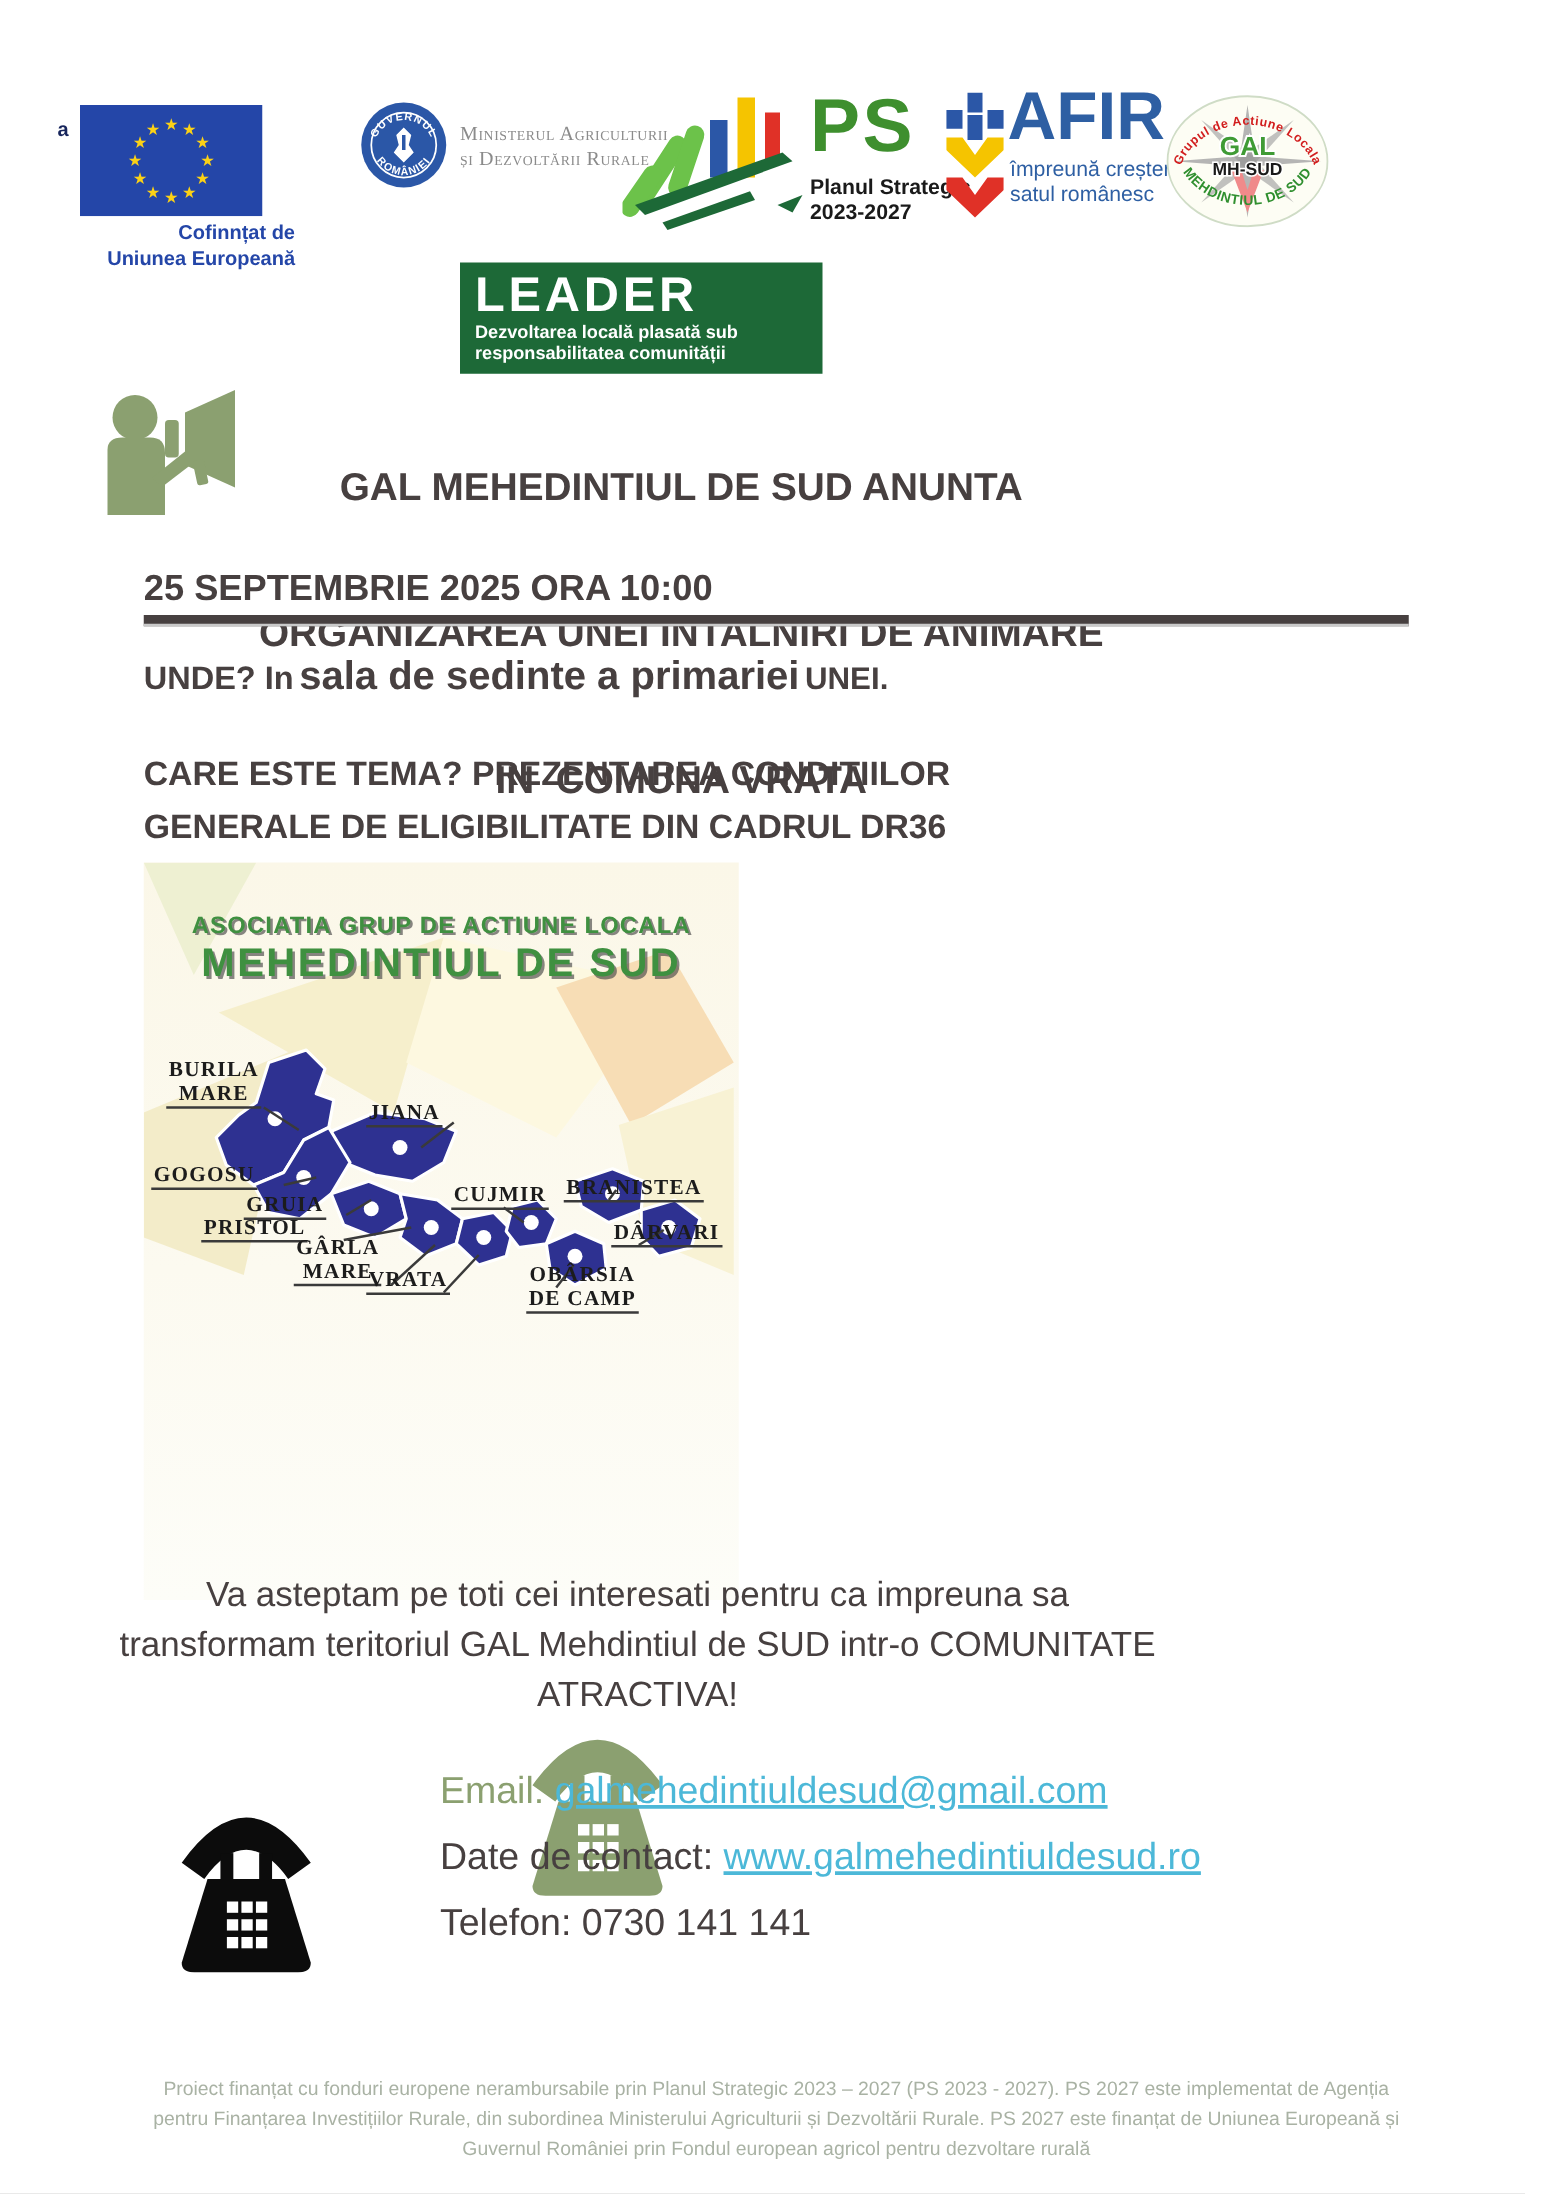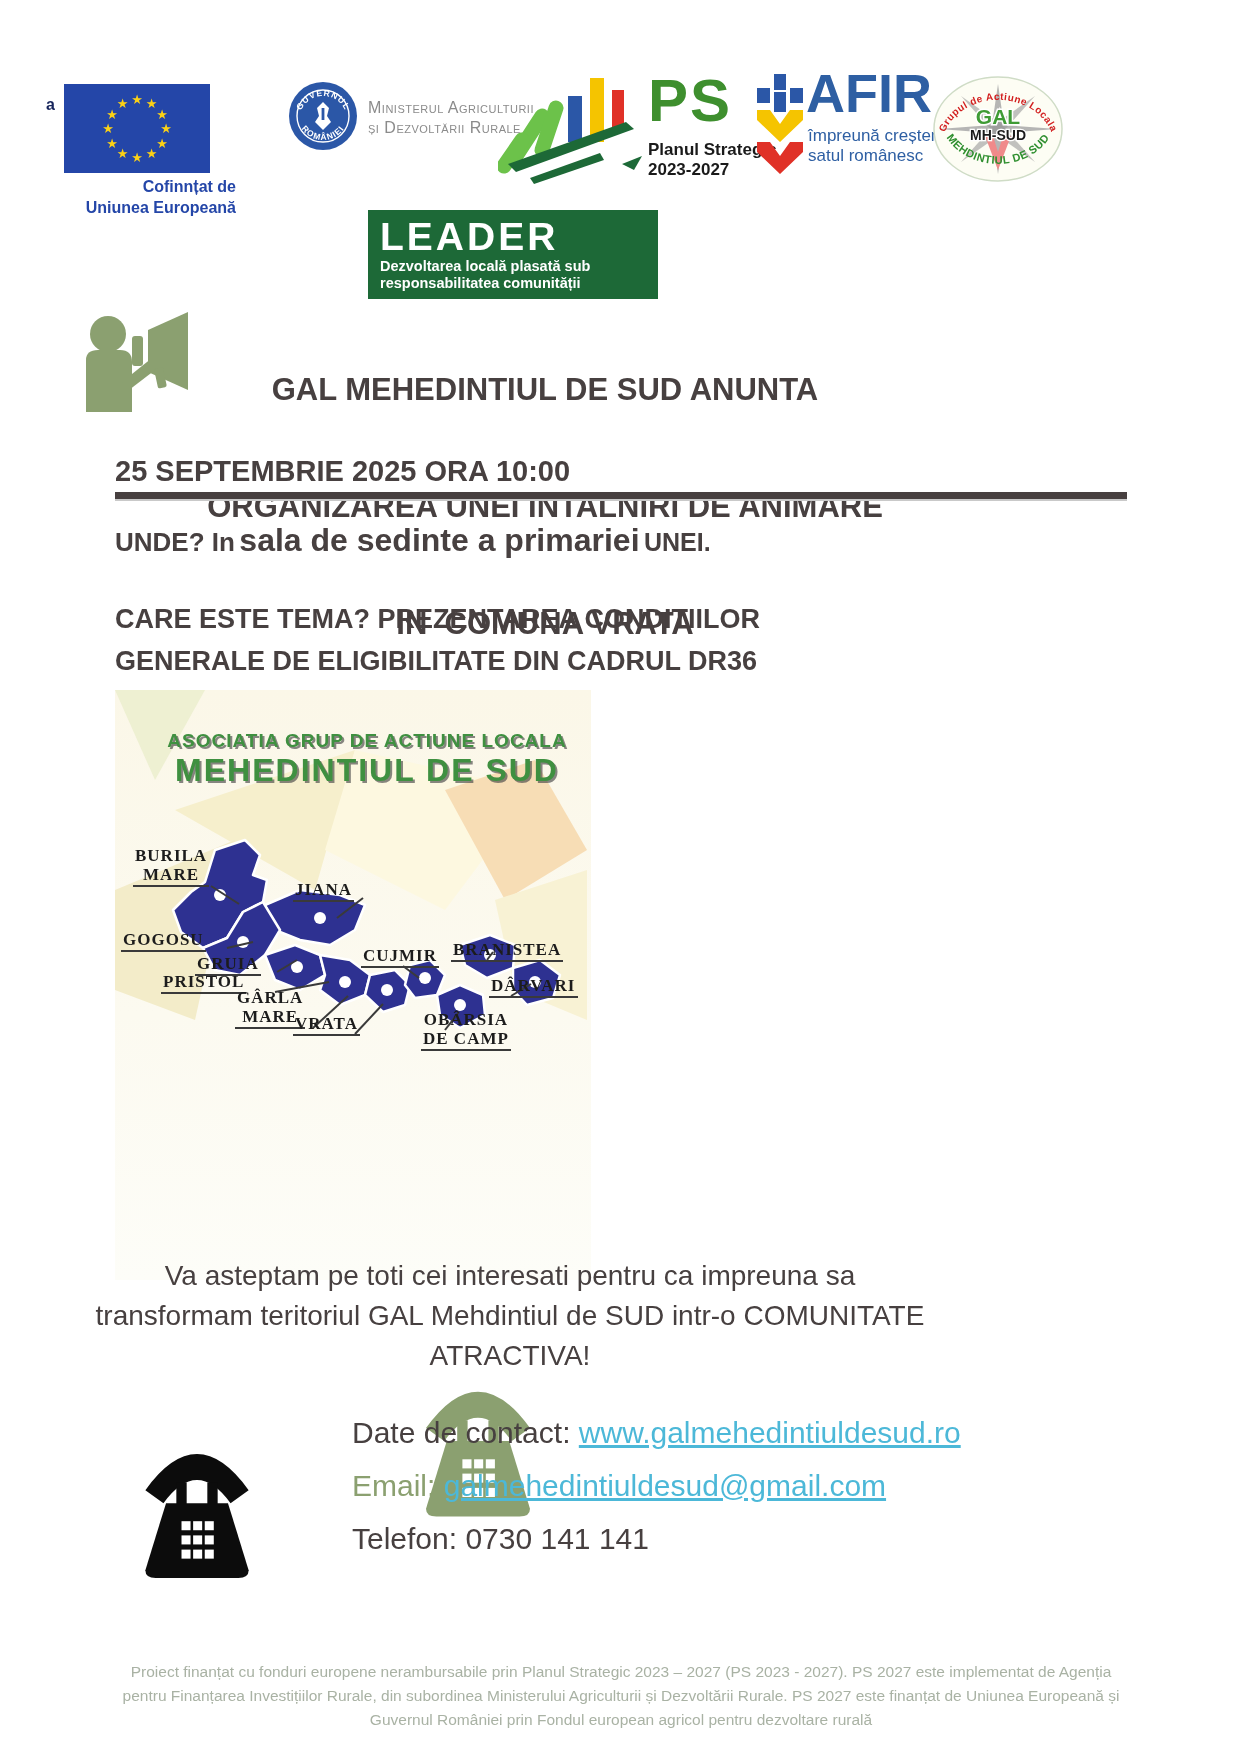--- a/index.html
+++ b/index.html
@@ -13,21 +13,21 @@
 
   
   .stray-a { left: 46px; top: 96px; font-size: 16px; font-weight: bold; color: #17255c; }
   .eu-flag { left: 64px; top: 84px; }
   .eu-caption {
     left: 36px; top: 176px; width: 200px; text-align: right;
     color: #2446a8; font-weight: bold; font-size: 16px; line-height: 21px;
   }
   .gov-seal { left: 287px; top: 80px; }
   .ministry {
-    left: 368px; top: 98px; color: #8b8b8b; font-family: Liberation Sans, sans-serif;
+    left: 368px; top: 98px; color: #8b8b8b; font-family: Liberation Serif, serif;
     font-variant: small-caps; font-size: 16px; line-height: 20px; letter-spacing: .5px;
   }
   .ps-leaves { left: 498px; top: 68px; }
   .ps-abbr { left: 648px; top: 66px; font-size: 60px; font-weight: bold; color: #3e8f2e; letter-spacing: 2px; }
   .ps-name  { left: 648px; top: 140px; font-size: 17px; font-weight: bold; color: #1a1a1a; }
   .ps-years { left: 648px; top: 160px; font-size: 17px; font-weight: bold; color: #1a1a1a; }
   .afir-wheat { left: 757px; top: 74px; }
   .afir-name { left: 806px; top: 62px; font-size: 54px; font-weight: bold; color: #2e5fa3; }
   .afir-tagline { left: 808px; top: 126px; font-size: 17px; line-height: 20px; color: #2e5fa3; }
   .gal-logo { left: 933px; top: 76px; }
@@ -57,21 +57,21 @@
   .where .loc { font-size: 25px; font-weight: bold; }
   .theme { left: 115px; top: 598px; font-size: 27px; font-weight: bold; line-height: 42px; color: #474040; }
 
   
   .map-figure {
     left: 115px; top: 690px; width: 476px; height: 590px; overflow: hidden;
     background: linear-gradient(180deg, #fbf7e8 0%, #fcfaf0 55%, #fdfdf8 100%);
   }
   .map-title1, .map-title2 {
     position: absolute; width: 100%; text-align: center; font-weight: bold;
-    color: #3f9040; text-shadow: 2px 2px 0 rgba(70,70,70,.65); letter-spacing: 1px; margin-left: 14px;
+    color: #3f9040; text-shadow: 2px 2px 0 rgba(70,70,70,.65); letter-spacing: 1px;
   }
   .map-title1 { top: 40px; font-size: 19px; }
   .map-title2 { top: 62px; font-size: 32px; letter-spacing: 2px; }
   .map-label {
     position: absolute; font-family: "Liberation Serif", serif; font-weight: bold;
     font-size: 17px; line-height: 19px; letter-spacing: 1px; color: #1c1c1c;
     white-space: pre-line; text-align: center; border-bottom: 2px solid #3a3a3a;
     padding: 0 2px 1px 2px;
   }
 
@@ -343,26 +343,26 @@
         <rect x="47" y="77" width="7" height="7"></rect>
         <rect x="56" y="77" width="7" height="7"></rect>
       <rect x="38" y="88" width="7" height="7"></rect>
         <rect x="47" y="88" width="7" height="7"></rect>
         <rect x="56" y="88" width="7" height="7"></rect>
     </g>
   </svg>
 
   <div class="abs contact">
     <div>
-      <span>Date de contact: </span><a href="#">www.galmehedintiuldesud.ro</a>
-    </div>
-    <div>
       <span class="email-label">Email:</span>
       <a href="#">galmehedintiuldesud@gmail.com</a>
     </div>
     <div>
+      <span>Date de contact: </span><a href="#">www.galmehedintiuldesud.ro</a>
+    </div>
+    <div>
       <span>Telefon: </span><span>0730 141 141</span>
     </div>
   </div>
 
   <div class="abs footer">Proiect finanțat cu fonduri europene nerambursabile prin Planul Strategic 2023 – 2027 (PS 2023 - 2027). PS 2027 este implementat de Agenția pentru Finanțarea Investițiilor Rurale, din subordinea Ministerului Agriculturii și Dezvoltării Rurale. PS 2027 este finanțat de Uniunea Europeană și Guvernul României prin Fondul european agricol pentru dezvoltare rurală</div>
 
 </div>
 
 </body></html>

